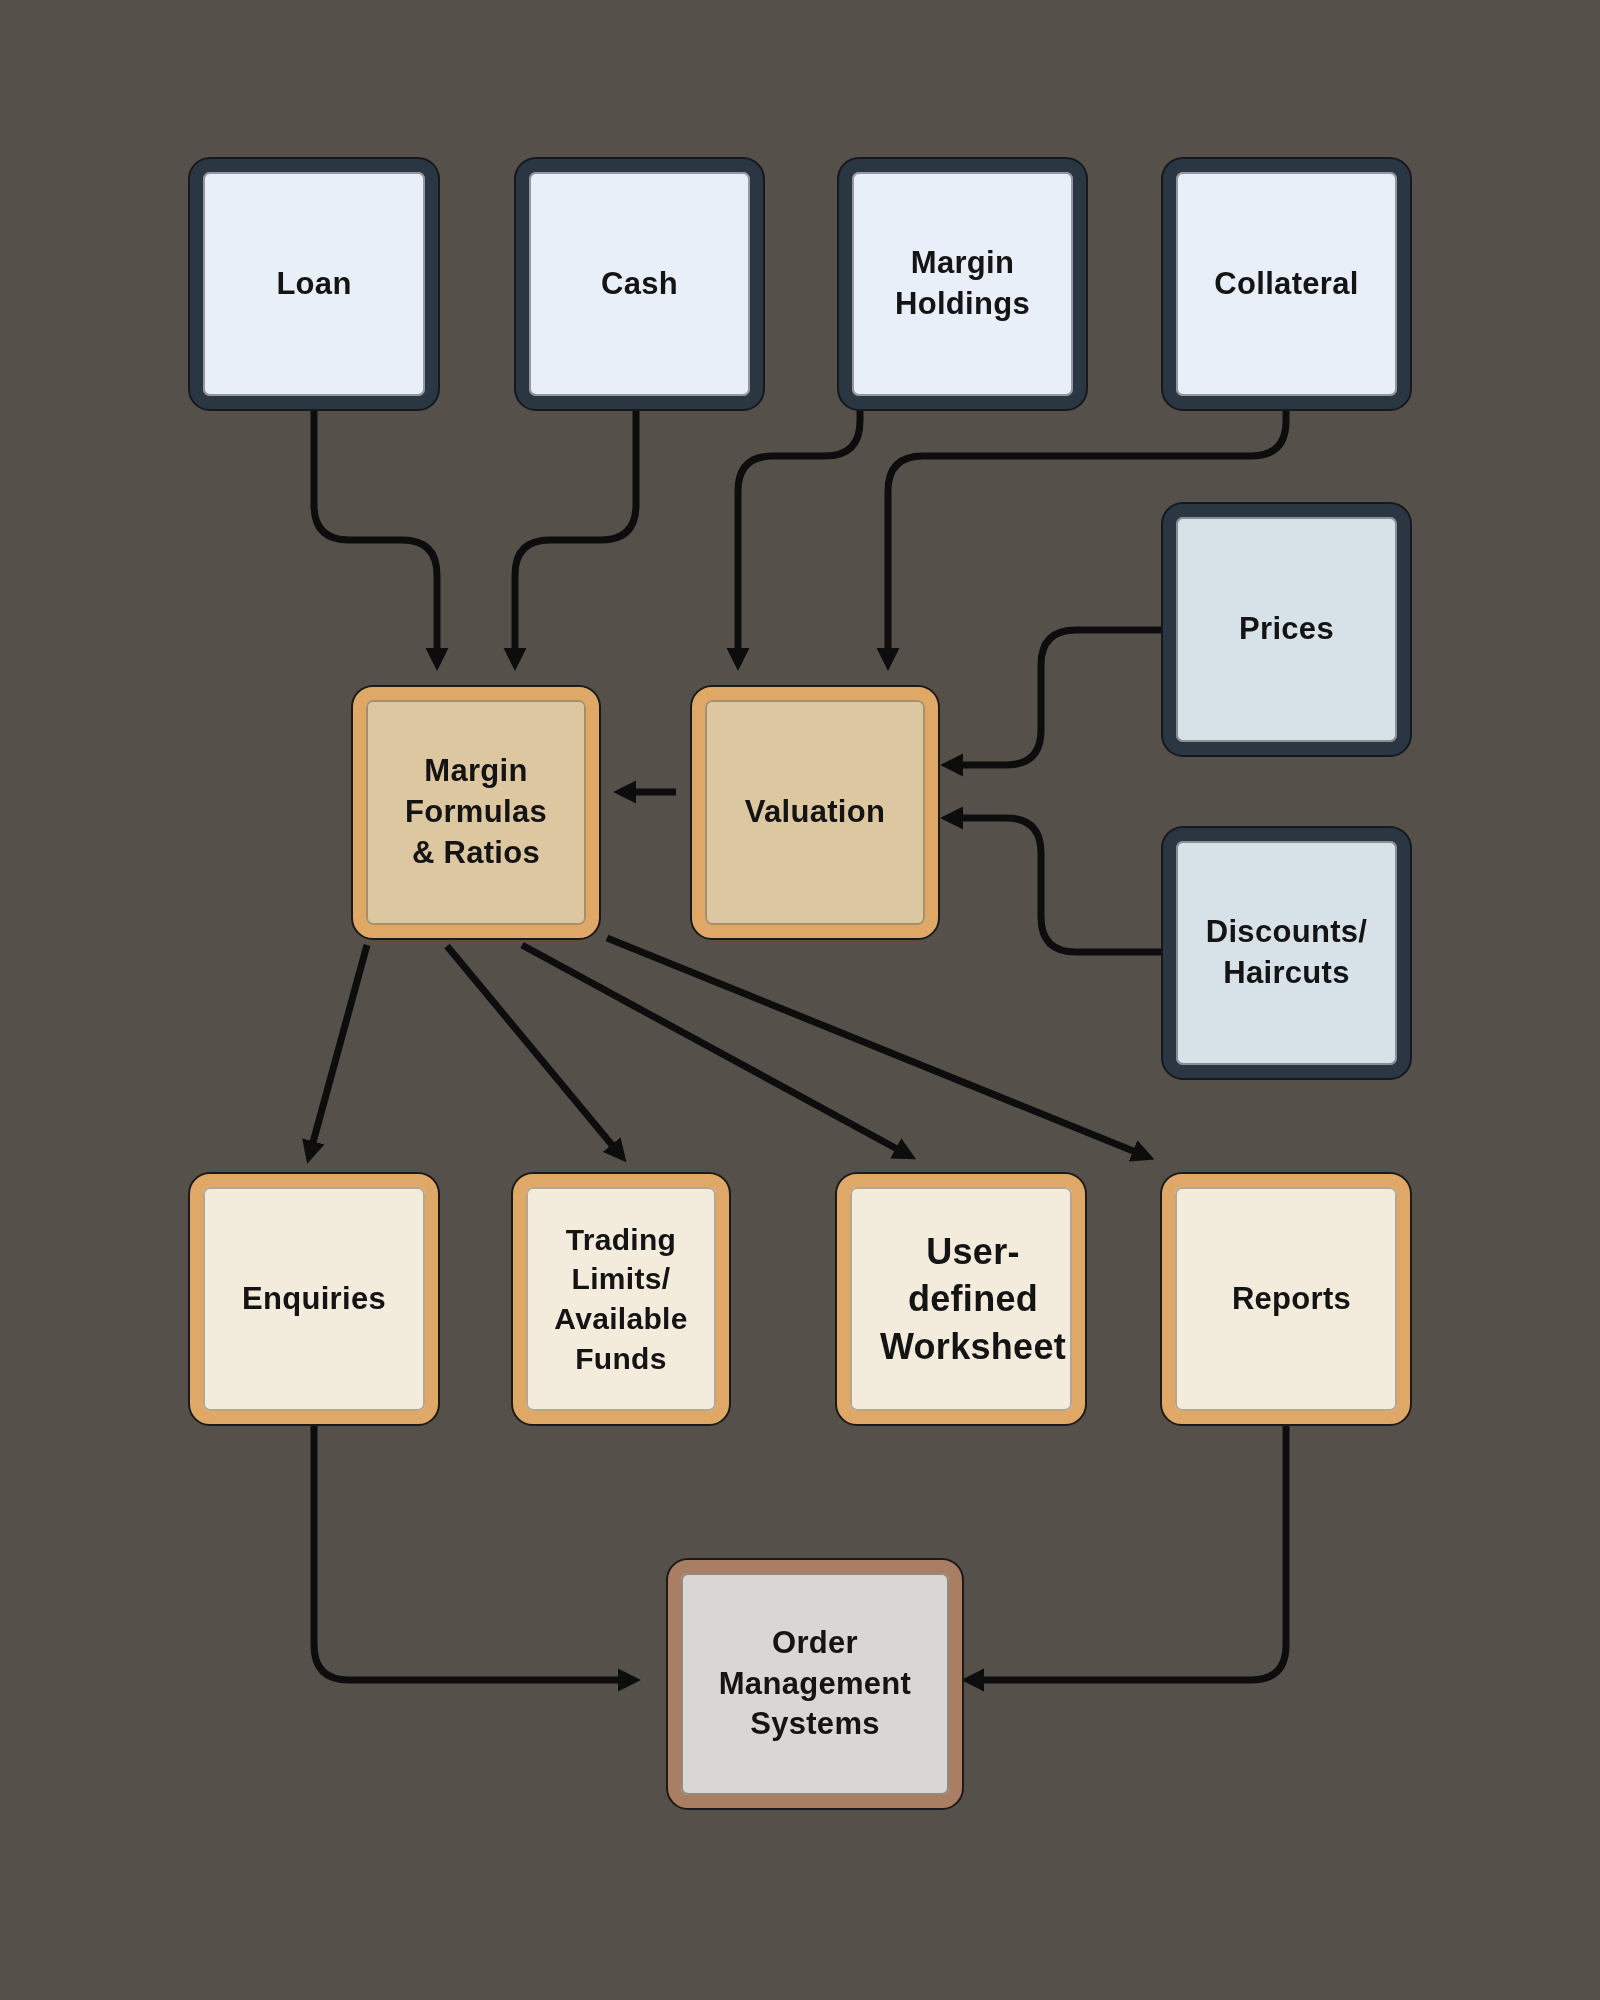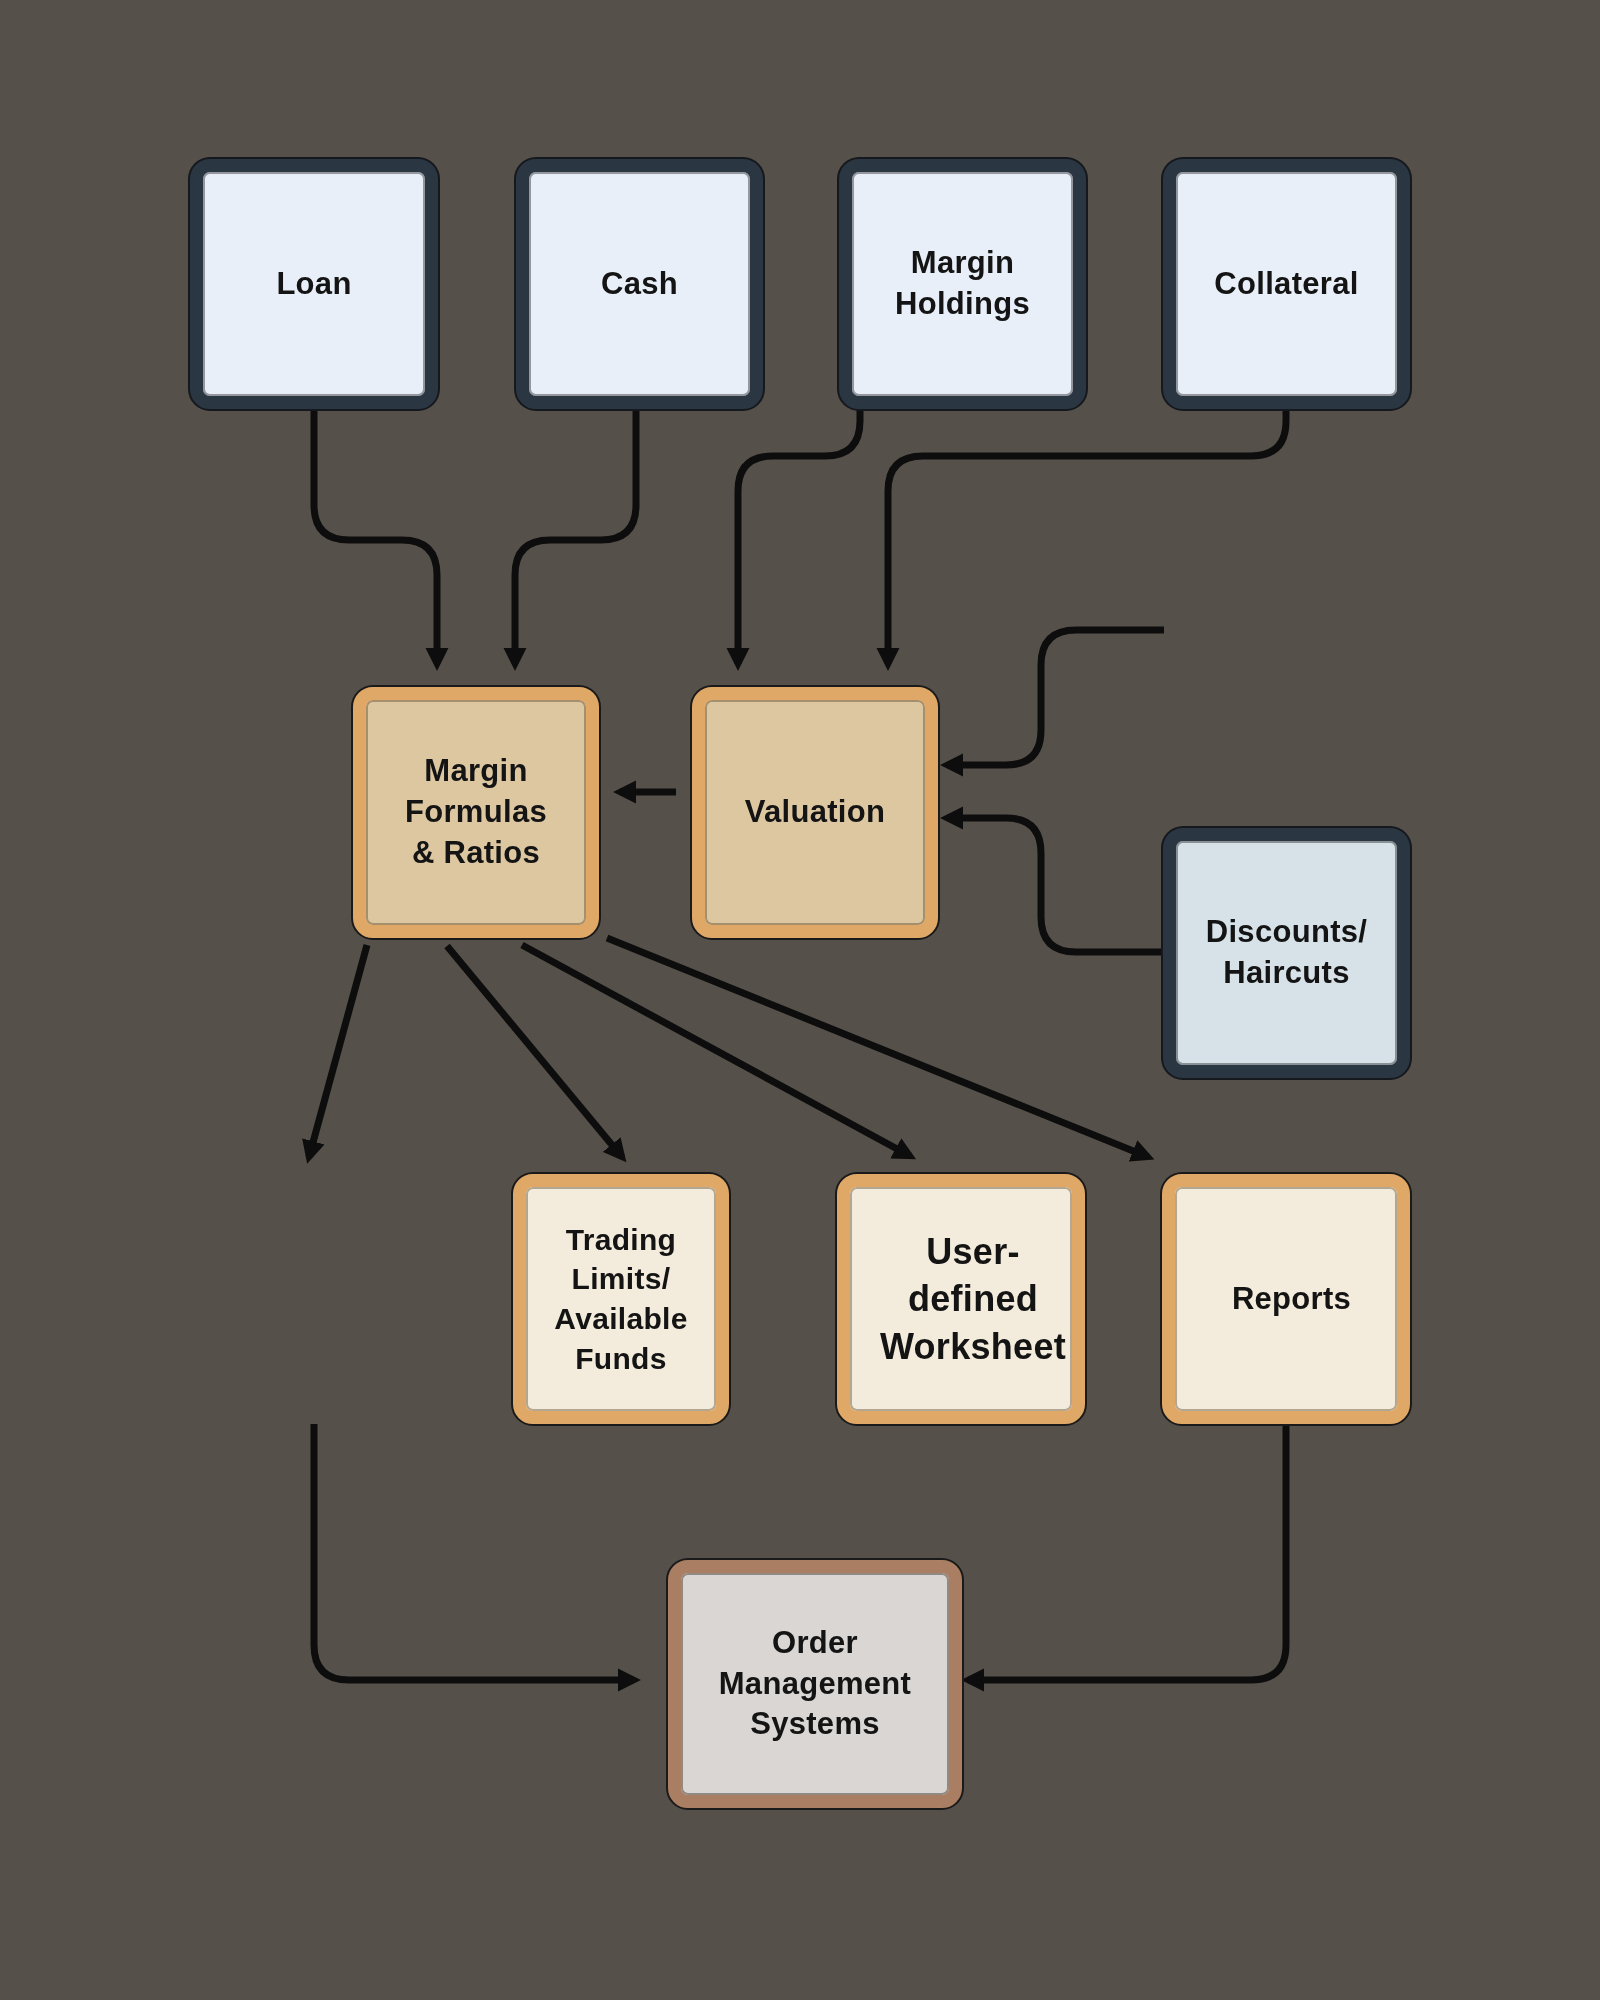--- a/index.html
+++ b/index.html
@@ -101,34 +101,40 @@
     <span class="label">Cash</span>
   </div>
   <div class="node src" id="node-margin-holdings">
     <span class="label">Margin
 Holdings</span>
   </div>
   <div class="node src" id="node-collateral">
     <span class="label">Collateral</span>
   </div>
 
+  <div class="node ref" id="node-prices">
+    <span class="label">Prices</span>
+  </div>
   <div class="node ref" id="node-discounts">
     <span class="label">Discounts/
 Haircuts</span>
   </div>
 
   <div class="node proc" id="node-margin-formulas">
     <span class="label">Margin
 Formulas
 &amp; Ratios</span>
   </div>
   <div class="node proc" id="node-valuation">
     <span class="label">Valuation</span>
   </div>
 
+  <div class="node out" id="node-enquiries">
+    <span class="label">Enquiries</span>
+  </div>
   <div class="node out" id="node-trading-limits">
     <span class="label">Trading
 Limits/
 Available
 Funds</span>
   </div>
   <div class="node out" id="node-user-worksheet">
     <span class="label">User-defined
 Worksheet</span>
   </div>

